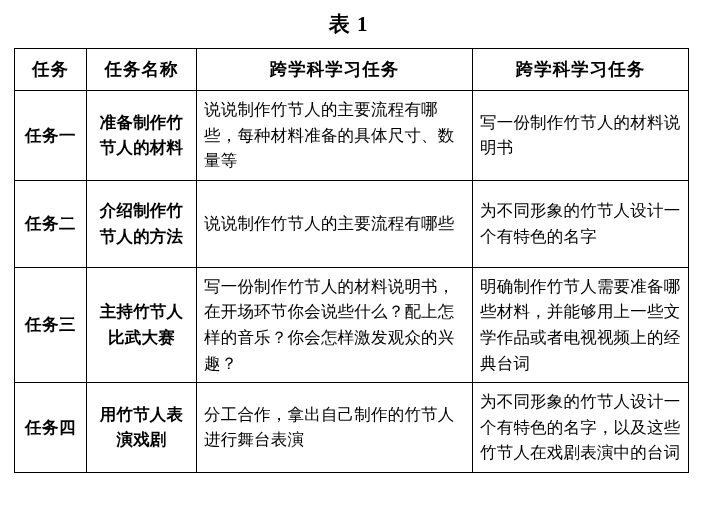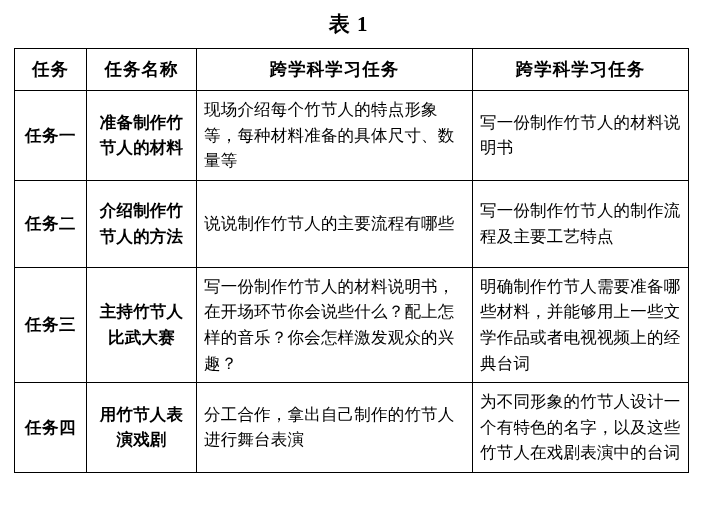--- a/index.html
+++ b/index.html
@@ -90,28 +90,28 @@
         <th>任务</th>
         <th>任务名称</th>
         <th>跨学科学习任务</th>
         <th>跨学科学习任务</th>
       </tr>
     </thead>
     <tbody>
       <tr class="row-tall">
         <td class="cell-task-id">任务一</td>
         <td class="cell-task-name">准备制作竹节人的材料</td>
-        <td class="cell-body">现场介绍每个竹节人的特点形象等，每种材料准备的具体尺寸、数量等</td>
+        <td class="cell-body">说说制作竹节人的主要流程有哪些，每种材料准备的具体尺寸、数量等</td>
         <td class="cell-body">写一份制作竹节人的材料说明书</td>
       </tr>
       <tr class="row-tall">
         <td class="cell-task-id">任务二</td>
         <td class="cell-task-name">介绍制作竹节人的方法</td>
         <td class="cell-body">说说制作竹节人的主要流程有哪些</td>
-        <td class="cell-body">写一份制作竹节人的制作流程及主要工艺特点</td>
+        <td class="cell-body">为不同形象的竹节人设计一个有特色的名字</td>
       </tr>
       <tr class="row-tall">
         <td class="cell-task-id">任务三</td>
         <td class="cell-task-name">主持竹节人比武大赛</td>
         <td class="cell-body">写一份制作竹节人的材料说明书，在开场环节你会说些什么？配上怎样的音乐？你会怎样激发观众的兴趣？</td>
         <td class="cell-body">明确制作竹节人需要准备哪些材料，并能够用上一些文学作品或者电视视频上的经典台词</td>
       </tr>
       <tr class="row-tall">
         <td class="cell-task-id">任务四</td>
         <td class="cell-task-name">用竹节人表演戏剧</td>

